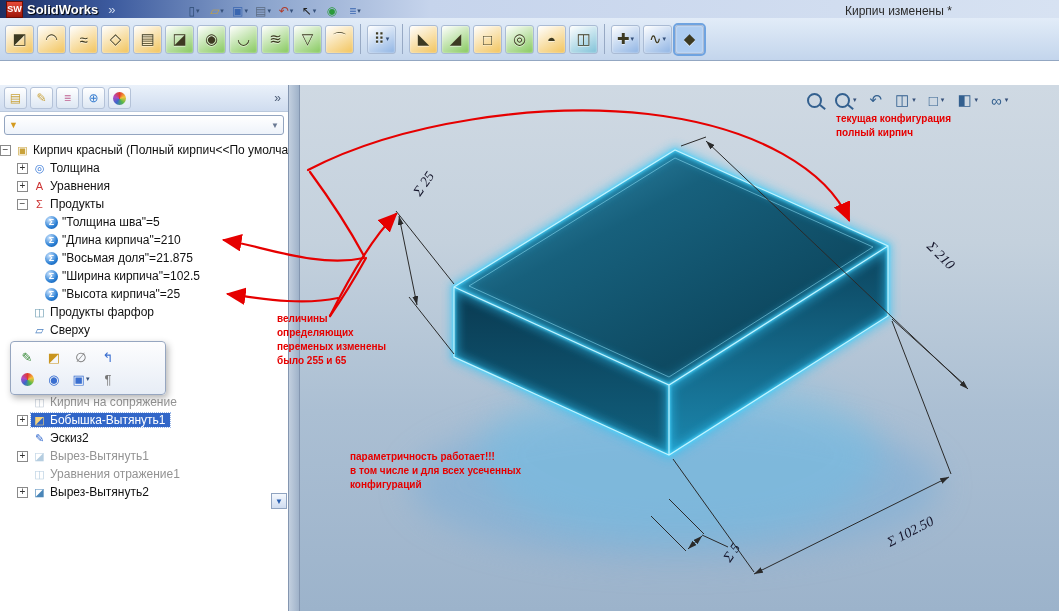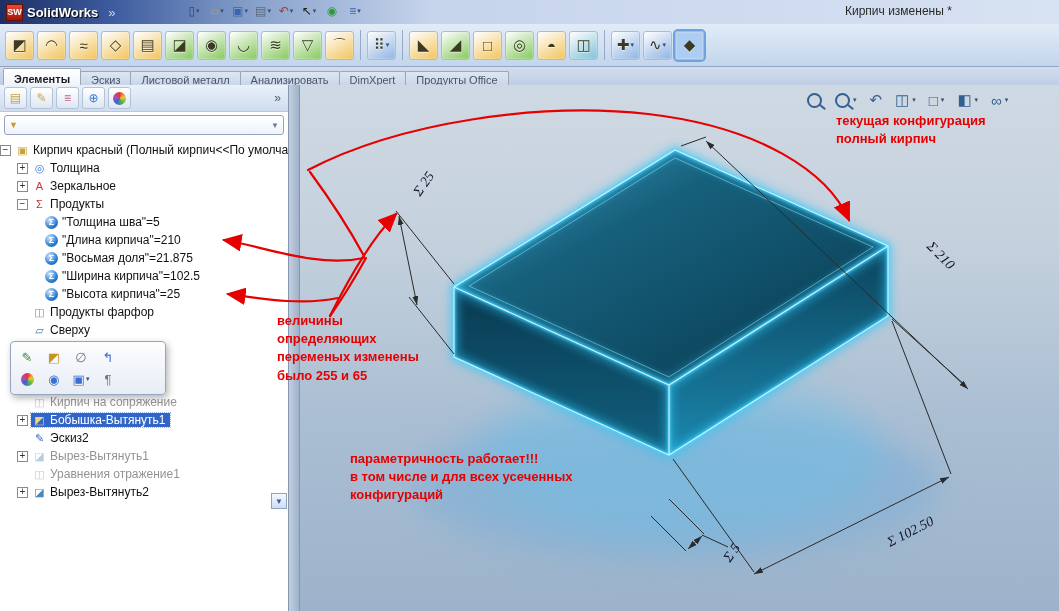--- a/index.html
+++ b/index.html
@@ -1,21 +1,21 @@
 <!DOCTYPE html>
 <html><head>
 <meta charset="utf-8">
 <style>
   html,body{margin:0;padding:0;}
   body{width:1059px;height:611px;overflow:hidden;position:relative;
        font-family:"Liberation Sans",sans-serif;font-size:12px;background:#fff;}
   #app{position:absolute;inset:0;}
 
   
-  .titlebar{height:24px;position:relative;display:flex;align-items:center;
+  .titlebar{height:18px;position:relative;display:flex;align-items:center;
     background:linear-gradient(90deg,#1d2f63 0px,#3c5a9e 110px,#8aa3cc 260px,#c6d4ec 430px,#d7e2f2 100%);}
   .sw-logo{display:flex;align-items:center;gap:4px;padding:0 6px;}
   .sw-box{width:15px;height:15px;background:linear-gradient(#e74a3a,#9e1608);color:#fff;font-size:9px;
     font-weight:bold;display:flex;align-items:center;justify-content:center;border:1px solid #6b0d04;}
   .sw-name{color:#fff;font-weight:bold;font-size:13px;text-shadow:1px 1px 1px #000;}
   .logo-chev{color:#cdd8ec;font-size:13px;margin-left:6px;}
   .tb-mini{position:absolute;left:184px;top:2px;display:flex;gap:3px;}
   .mini{height:18px;min-width:18px;display:flex;align-items:center;justify-content:center;
     padding:0 1px;border-radius:2px;color:#1d3least;}
   .mglyph{font-size:12px;color:#2c4a72;}
@@ -99,21 +99,21 @@
   .headsup{position:absolute;top:2px;left:505px;height:26px;display:flex;align-items:center;gap:9px;z-index:5;}
   .huitem{display:flex;align-items:center;gap:2px;padding:1px 2px;border-radius:3px;}
   .huglyph{font-size:15px;color:#33608f;}
   .mag{position:relative;width:11px;height:11px;border:2px solid #33608f;border-radius:50%;display:inline-block;}
   .mag::after{content:"";position:absolute;width:7px;height:2px;background:#33608f;right:-6px;bottom:-2px;
     transform:rotate(40deg);}
 
   
   #redlines{position:absolute;inset:0;z-index:60;pointer-events:none;}
   .note{position:absolute;z-index:61;pointer-events:none;color:#e60000;font-weight:bold;
-    font-size:13px;line-height:1.4;white-space:pre-line;}
+    font-size:10px;line-height:1.4;white-space:pre-line;}
 
   .dimtext{font-family:"Liberation Serif",serif;font-style:italic;font-size:14px;fill:#14142a;}
 </style>
 </head>
 <body>
 
 <div id="app">
 
   <div class="titlebar">
     <div class="sw-logo">
@@ -222,28 +222,20 @@
       </span>
       <span class="ticon" style="background: linear-gradient(150deg, rgb(255, 255, 255), rgb(143, 180, 228));">
         <span class="tglyph">∿</span>
         <span class="caret">▾</span>
       </span>
       <span class="ticon active" style="background: linear-gradient(150deg, rgb(255, 255, 255), rgb(174, 205, 242));">
         <span class="tglyph">◆</span>
       </span>
     </div>
 
-  <div class="tabbar">
-      <div class="tab active">Элементы</div>
-      <div class="tab">Эскиз</div>
-      <div class="tab">Листовой металл</div>
-      <div class="tab">Анализировать</div>
-      <div class="tab">DimXpert</div>
-      <div class="tab">Продукты Office</div>
-    </div>
 
   <div class="content">
 
     <div class="left-panel">
       <div class="panel-header">
         <span style="display:flex;gap:3px;">
             <span class="ptab">
               <span class="pglyph" style="color: rgb(201, 163, 58);">▤</span>
             </span>
             <span class="ptab">
@@ -281,21 +273,21 @@
             <span class="rowbody">
               <span class="ticon2" style="color: rgb(42, 111, 212);">◎</span>
               <span class="tlabel">Толщина</span>
             </span>
           </div>
           <div class="trow">
             <span class="tind" style="width: 17px;"></span>
             <span class="expander">+</span>
             <span class="rowbody">
               <span class="ticon2" style="color: rgb(204, 51, 51);">A</span>
-              <span class="tlabel">Зеркальное</span>
+              <span class="tlabel">Уравнения</span>
             </span>
           </div>
           <div class="trow">
             <span class="tind" style="width: 17px;"></span>
             <span class="expander">−</span>
             <span class="rowbody">
               <span class="ticon2" style="color: rgb(204, 51, 51);">Σ</span>
               <span class="tlabel">Продукты</span>
             </span>
           </div>

